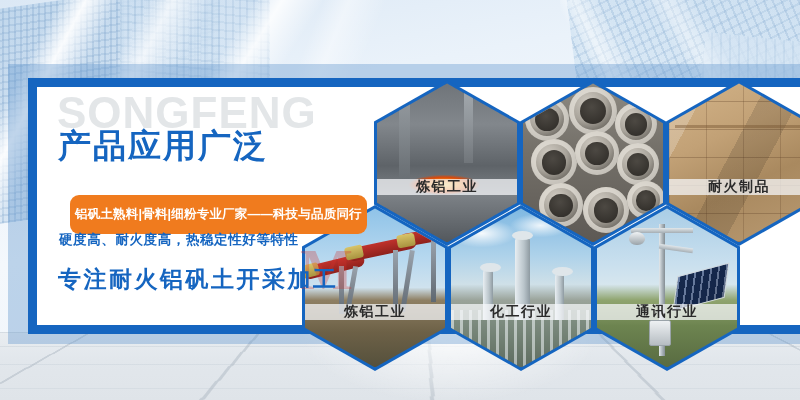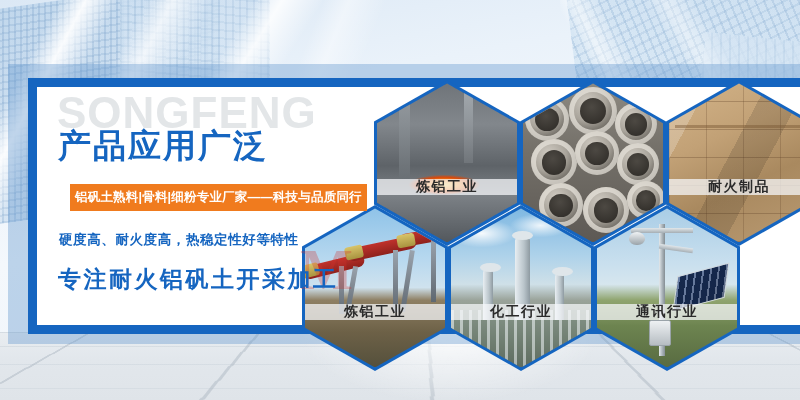--- a/index.html
+++ b/index.html
@@ -141,25 +141,26 @@
     white-space:nowrap;
     margin-top:20px;
   }
   .subhead {
     position:absolute; left:59px; top:147px;
     font-size:19px; font-weight:bold; letter-spacing:1.6px;
     color:#1565C0;
     white-space:nowrap;
   }
   .orange-bar {
-    position:absolute; left:70px; top:184px;
-    height:27px; padding:0 5px;
+    position:absolute; left:70px; top:195px;
+    height:39px; padding:0 5px;
     background:#F07B1E;
     display:flex; align-items:center;
     white-space:nowrap;
+    border-radius:9px;
   }
   .orange-bar span {
     font-size:12.5px; font-weight:bold; color:#ffffff; letter-spacing:.2px;
   }
   .feature-line {
     position:absolute; left:59px; top:231px;
     font-size:13.5px; font-weight:bold; color:#1565C0; letter-spacing:.6px;
     white-space:nowrap;
   }
   .focus-line {

